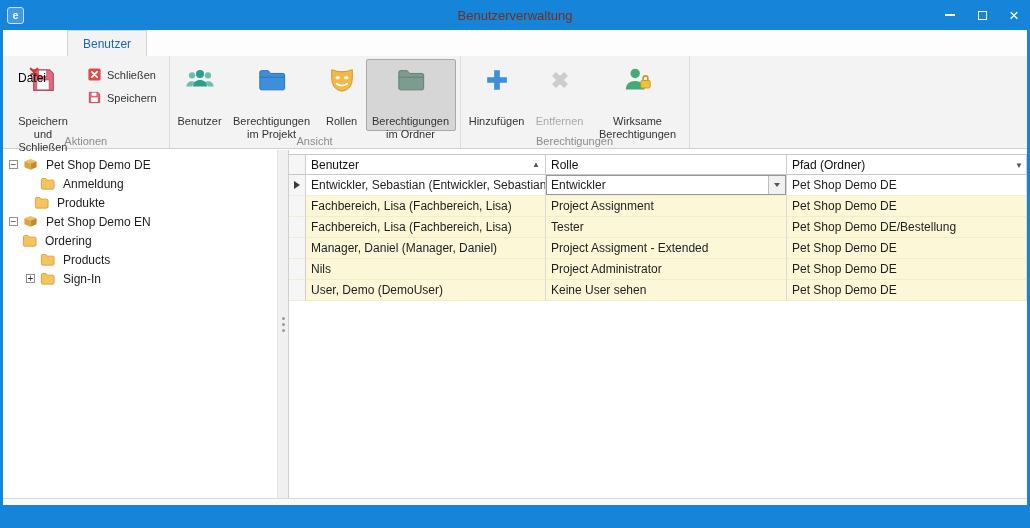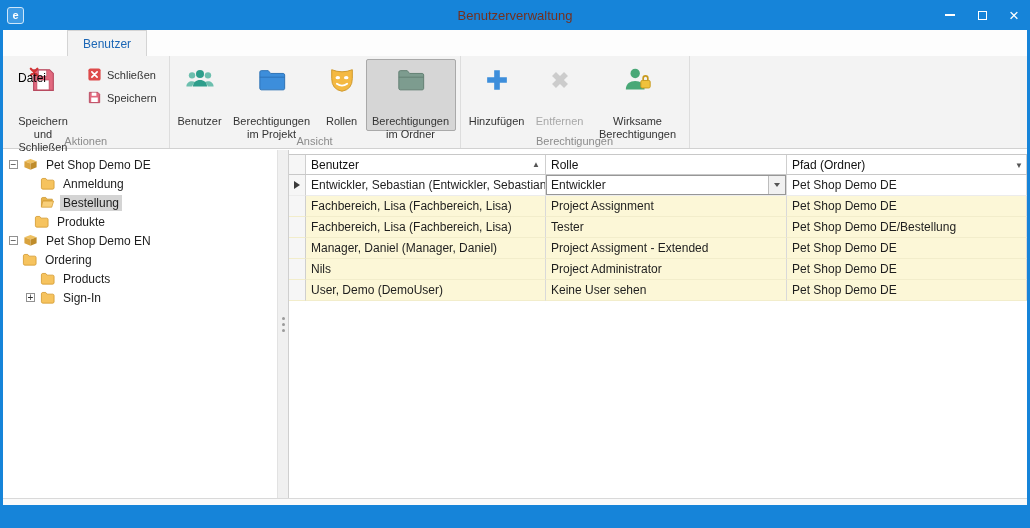--- a/index.html
+++ b/index.html
@@ -246,30 +246,20 @@
       </div>
       <div class="tree-node" style="padding-left: 23px;">
         <span class="exp spacer"></span>
         <span class="tree-icon">
           <svg viewBox="0 0 16 16">
             <path d="M1.5 4c0-.8.6-1.4 1.4-1.4h3.2L7.5 4.4h6.1c.8 0 1.4.6 1.4 1.4v6.8c0 .8-.6 1.4-1.4 1.4H2.9c-.8 0-1.4-.6-1.4-1.4z" fill="#f6c35e" stroke="#d49b33" stroke-width="0.9"></path>
           </svg>
         </span>
         <span class="tree-label">Anmeldung</span>
       </div>
-      <div class="tree-node selected" style="padding-left: 23px;">
-        <span class="exp spacer"></span>
-        <span class="tree-icon">
-          <svg viewBox="0 0 16 16">
-            <path d="M1.5 4c0-.8.6-1.4 1.4-1.4h3.2L7.5 4.4h5.6v2H3l-1.5 6z" fill="#e8b34a" stroke="#c9952f" stroke-width="0.8"></path>
-            <path d="M3 6.5h11.5L12.5 13H1.5z" fill="#f8cf79" stroke="#d49b33" stroke-width="0.8"></path>
-          </svg>
-        </span>
-        <span class="tree-label">Bestellung</span>
-      </div>
       <div class="tree-node" style="padding-left: 17px;">
         <span class="exp spacer"></span>
         <span class="tree-icon">
           <svg viewBox="0 0 16 16">
             <path d="M1.5 4c0-.8.6-1.4 1.4-1.4h3.2L7.5 4.4h6.1c.8 0 1.4.6 1.4 1.4v6.8c0 .8-.6 1.4-1.4 1.4H2.9c-.8 0-1.4-.6-1.4-1.4z" fill="#f6c35e" stroke="#d49b33" stroke-width="0.9"></path>
           </svg>
         </span>
         <span class="tree-label">Produkte</span>
       </div>
       <div class="tree-node" style="padding-left: 6px;">

